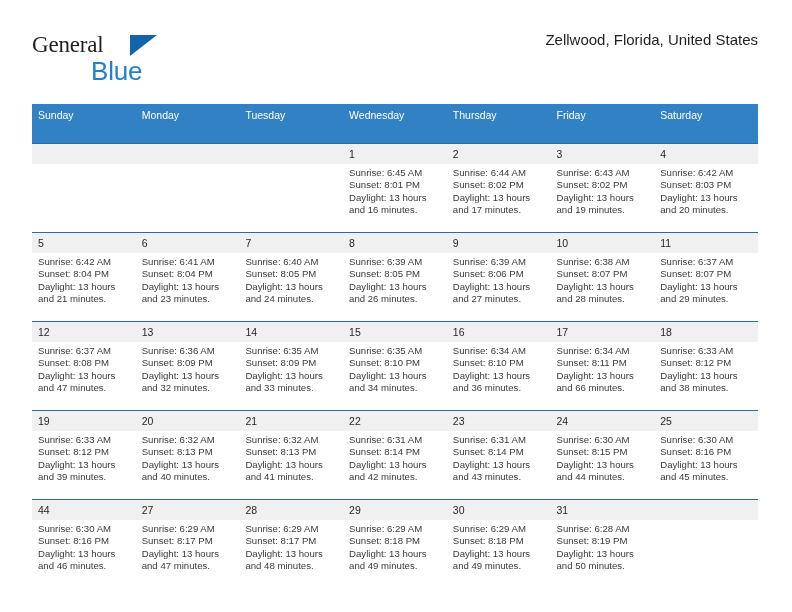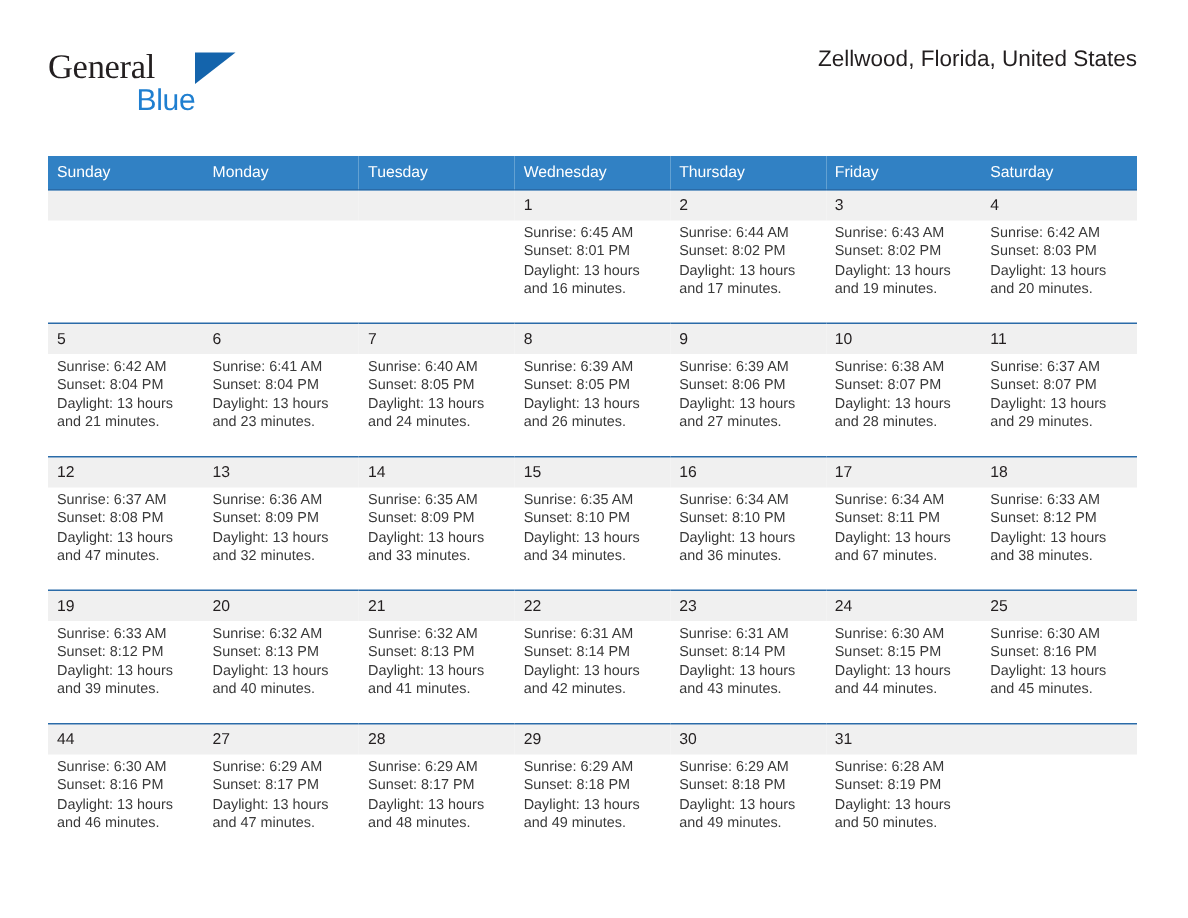--- a/index.html
+++ b/index.html
@@ -51,21 +51,21 @@
     top: 3px;
     width: 0;
     height: 0;
     border-left: 27px solid #1464ac;
     border-bottom: 21px solid transparent;
   }
   .brand-blue {
     position: absolute;
     left: 59px;
     top: 24px;
-    font-size: 20px;
+    font-size: 26px;
     letter-spacing: -0.2px;
     color: #1f7fd0;
   }
 
   .title-block {
     position: absolute;
     right: 0;
     top: 0;
     text-align: right;
   }
@@ -91,21 +91,21 @@
     width: 726px;
     border-collapse: collapse;
     table-layout: fixed;
   }
   .calendar th {
     background: #3181c4;
     color: #ffffff;
     font-size: 10.5px;
     font-weight: normal;
     text-align: left;
-    padding: 5px 0 5px 6px;
+    padding: 5px 0 22px 6px;
     height: 11px;
     border: none;
   }
   .calendar td {
     vertical-align: top;
     padding: 0;
     border: none;
     border-top: 1px solid #2a6ba8;
     height: 89px;
     box-sizing: border-box;
@@ -376,21 +376,21 @@
               </div>
             </div>
           </td>
           <td>
             <div class="cell-inner">
               <div class="daynum">17</div>
               <div class="details">
                 <div>Sunrise: 6:34 AM</div>
                 <div>Sunset: 8:11 PM</div>
                 <div>Daylight: 13 hours</div>
-                <div>and 67 minutes.</div>
+                <div>and 66 minutes.</div>
               </div>
             </div>
           </td>
           <td>
             <div class="cell-inner">
               <div class="daynum">18</div>
               <div class="details">
                 <div>Sunrise: 6:33 AM</div>
                 <div>Sunset: 8:12 PM</div>
                 <div>Daylight: 13 hours</div>

